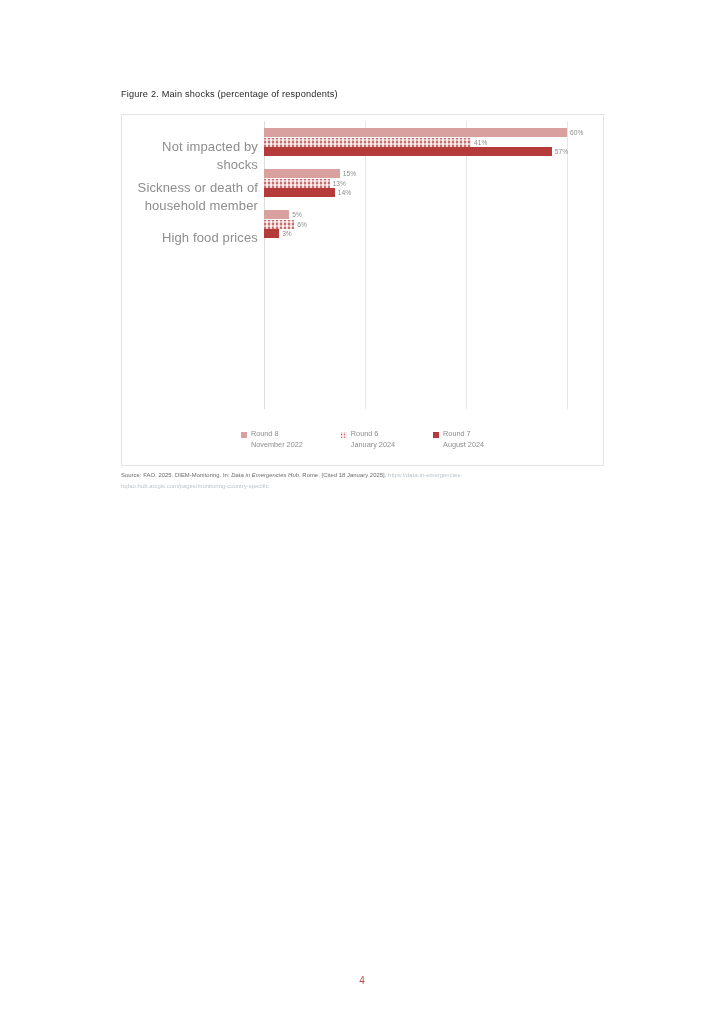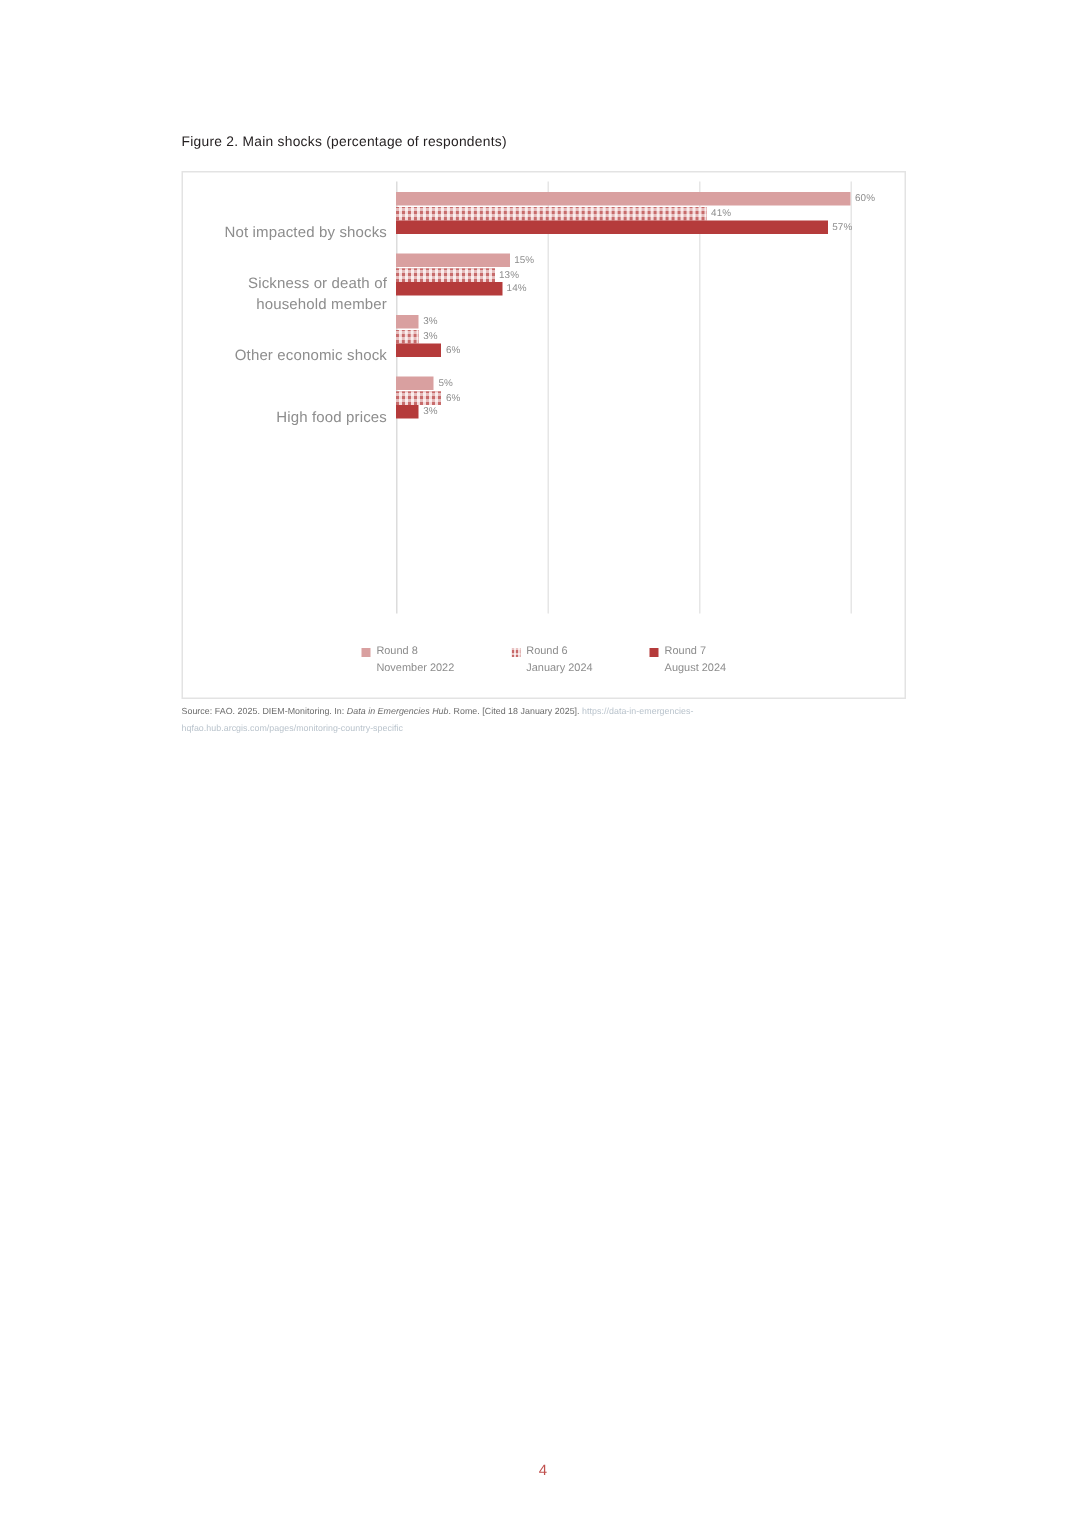--- a/index.html
+++ b/index.html
@@ -82,21 +82,21 @@
     height: 41.14px;
     display: flex;
     align-items: center;
   }
 
   .cat-label {
     position: absolute;
     left: 0;
     width: 136px;
     text-align: right;
-    font-size: 10px;
+    font-size: 13px;
     color: #8d8d8d;
     line-height: 1.35;
     letter-spacing: 0.01em;
     margin-top: 28px;
   }
 
   .bars {
     position: absolute;
     left: 142px;
     right: 0;
@@ -268,37 +268,20 @@
                 <span class="bar r6" title="Round 6: 13%" style="width: 65.65px;"></span>
                 <span class="bar-val">13%</span>
               </div>
               <div class="bar-line s2">
                 <span class="bar r7" title="Round 7: 14%" style="width: 70.7px;"></span>
                 <span class="bar-val">14%</span>
               </div>
             </div>
           </div>
           <div class="row">
-            <div class="cat-label">Other economic shock</div>
-            <div class="bars">
-              <div class="bar-line s0">
-                <span class="bar r4" title="Round 4: 3%" style="width: 15.15px;"></span>
-                <span class="bar-val">3%</span>
-              </div>
-              <div class="bar-line s1">
-                <span class="bar r6" title="Round 6: 3%" style="width: 15.15px;"></span>
-                <span class="bar-val">3%</span>
-              </div>
-              <div class="bar-line s2">
-                <span class="bar r7" title="Round 7: 6%" style="width: 30.3px;"></span>
-                <span class="bar-val">6%</span>
-              </div>
-            </div>
-          </div>
-          <div class="row">
             <div class="cat-label">High food prices</div>
             <div class="bars">
               <div class="bar-line s0">
                 <span class="bar r4" title="Round 4: 5%" style="width: 25.25px;"></span>
                 <span class="bar-val">5%</span>
               </div>
               <div class="bar-line s1">
                 <span class="bar r6" title="Round 6: 6%" style="width: 30.3px;"></span>
                 <span class="bar-val">6%</span>
               </div>

